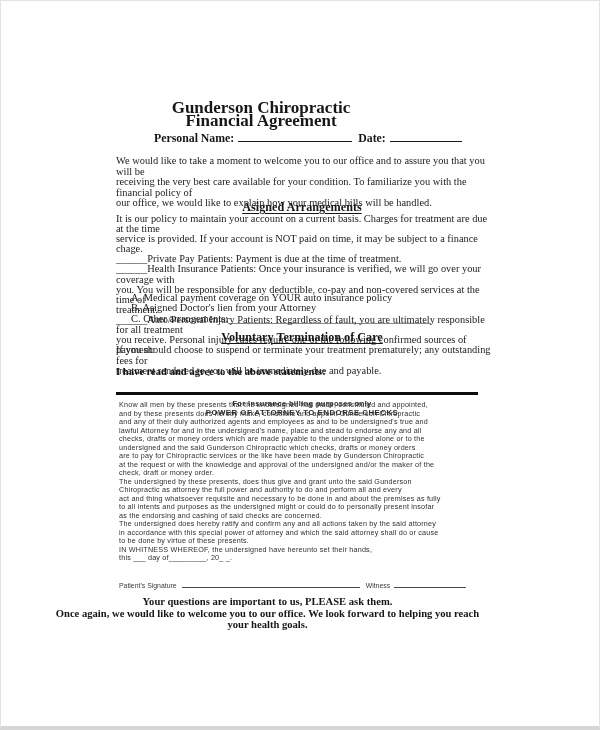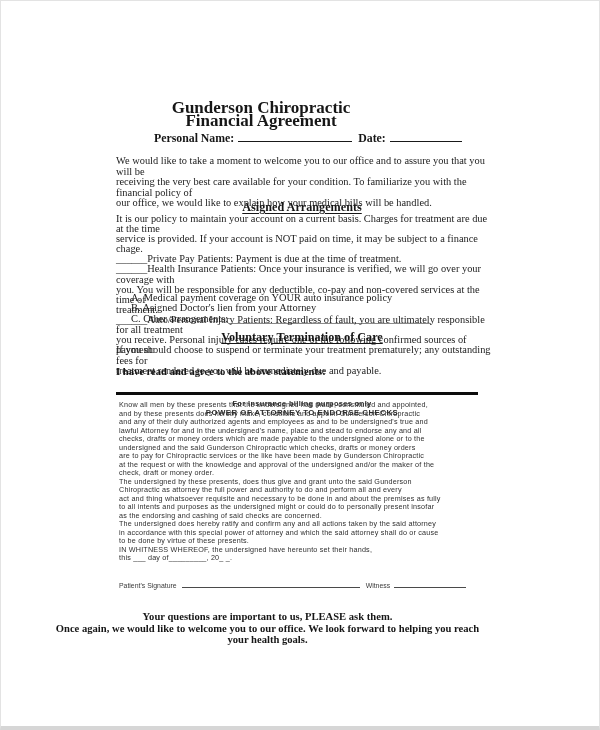--- a/index.html
+++ b/index.html
@@ -35,21 +35,21 @@
   .fill-sig { width:212px; margin-left:6px; }
   .thick-rule { top:391px; left:115px; width:362px; height:3px; background:#0c0c0c; }
   .fineprint { font-family:"Liberation Sans","DejaVu Sans",sans-serif; color:#2e2e2e; }
   .fp-h1 { top:398px; left:115px; width:372px; font-size:7.4px; font-weight:bold; letter-spacing:0.4px; }
   .fp-h2 { top:407px; left:115px; width:372px; font-size:7.8px; font-weight:bold; letter-spacing:0.5px; }
   .fp-body { top:400px; left:118px; width:372px; font-size:7.2px; line-height:8.5px; letter-spacing:0.2px; }
   .fp-sig-row { top:580px; left:118px; width:372px; font-size:6.9px; color:#3a3a3a; white-space:nowrap; }
   .fp-fill { display:inline-block; border-bottom:1px solid #4a4a4a; height:7px; vertical-align:baseline; }
   .fp-fill-sig { width:178px; margin:0 6px 0 5px; }
   .fp-fill-wit { width:72px; margin-left:4px; }
-  .closing { top:595px; left:0; width:533px; font-weight:bold; font-size:10.6px; line-height:11.6px;margin-top:15px; }
+  .closing { top:595px; left:0; width:533px; font-weight:bold; font-size:10.6px; line-height:11.6px; }
 </style>
 </head>
 <body>
 
 <div class="page">
 
   <div class="abs title title-1 center">Gunderson Chiropractic</div>
   <div class="abs title title-2 center">Financial Agreement</div>
 
   <div class="abs patient-row">

